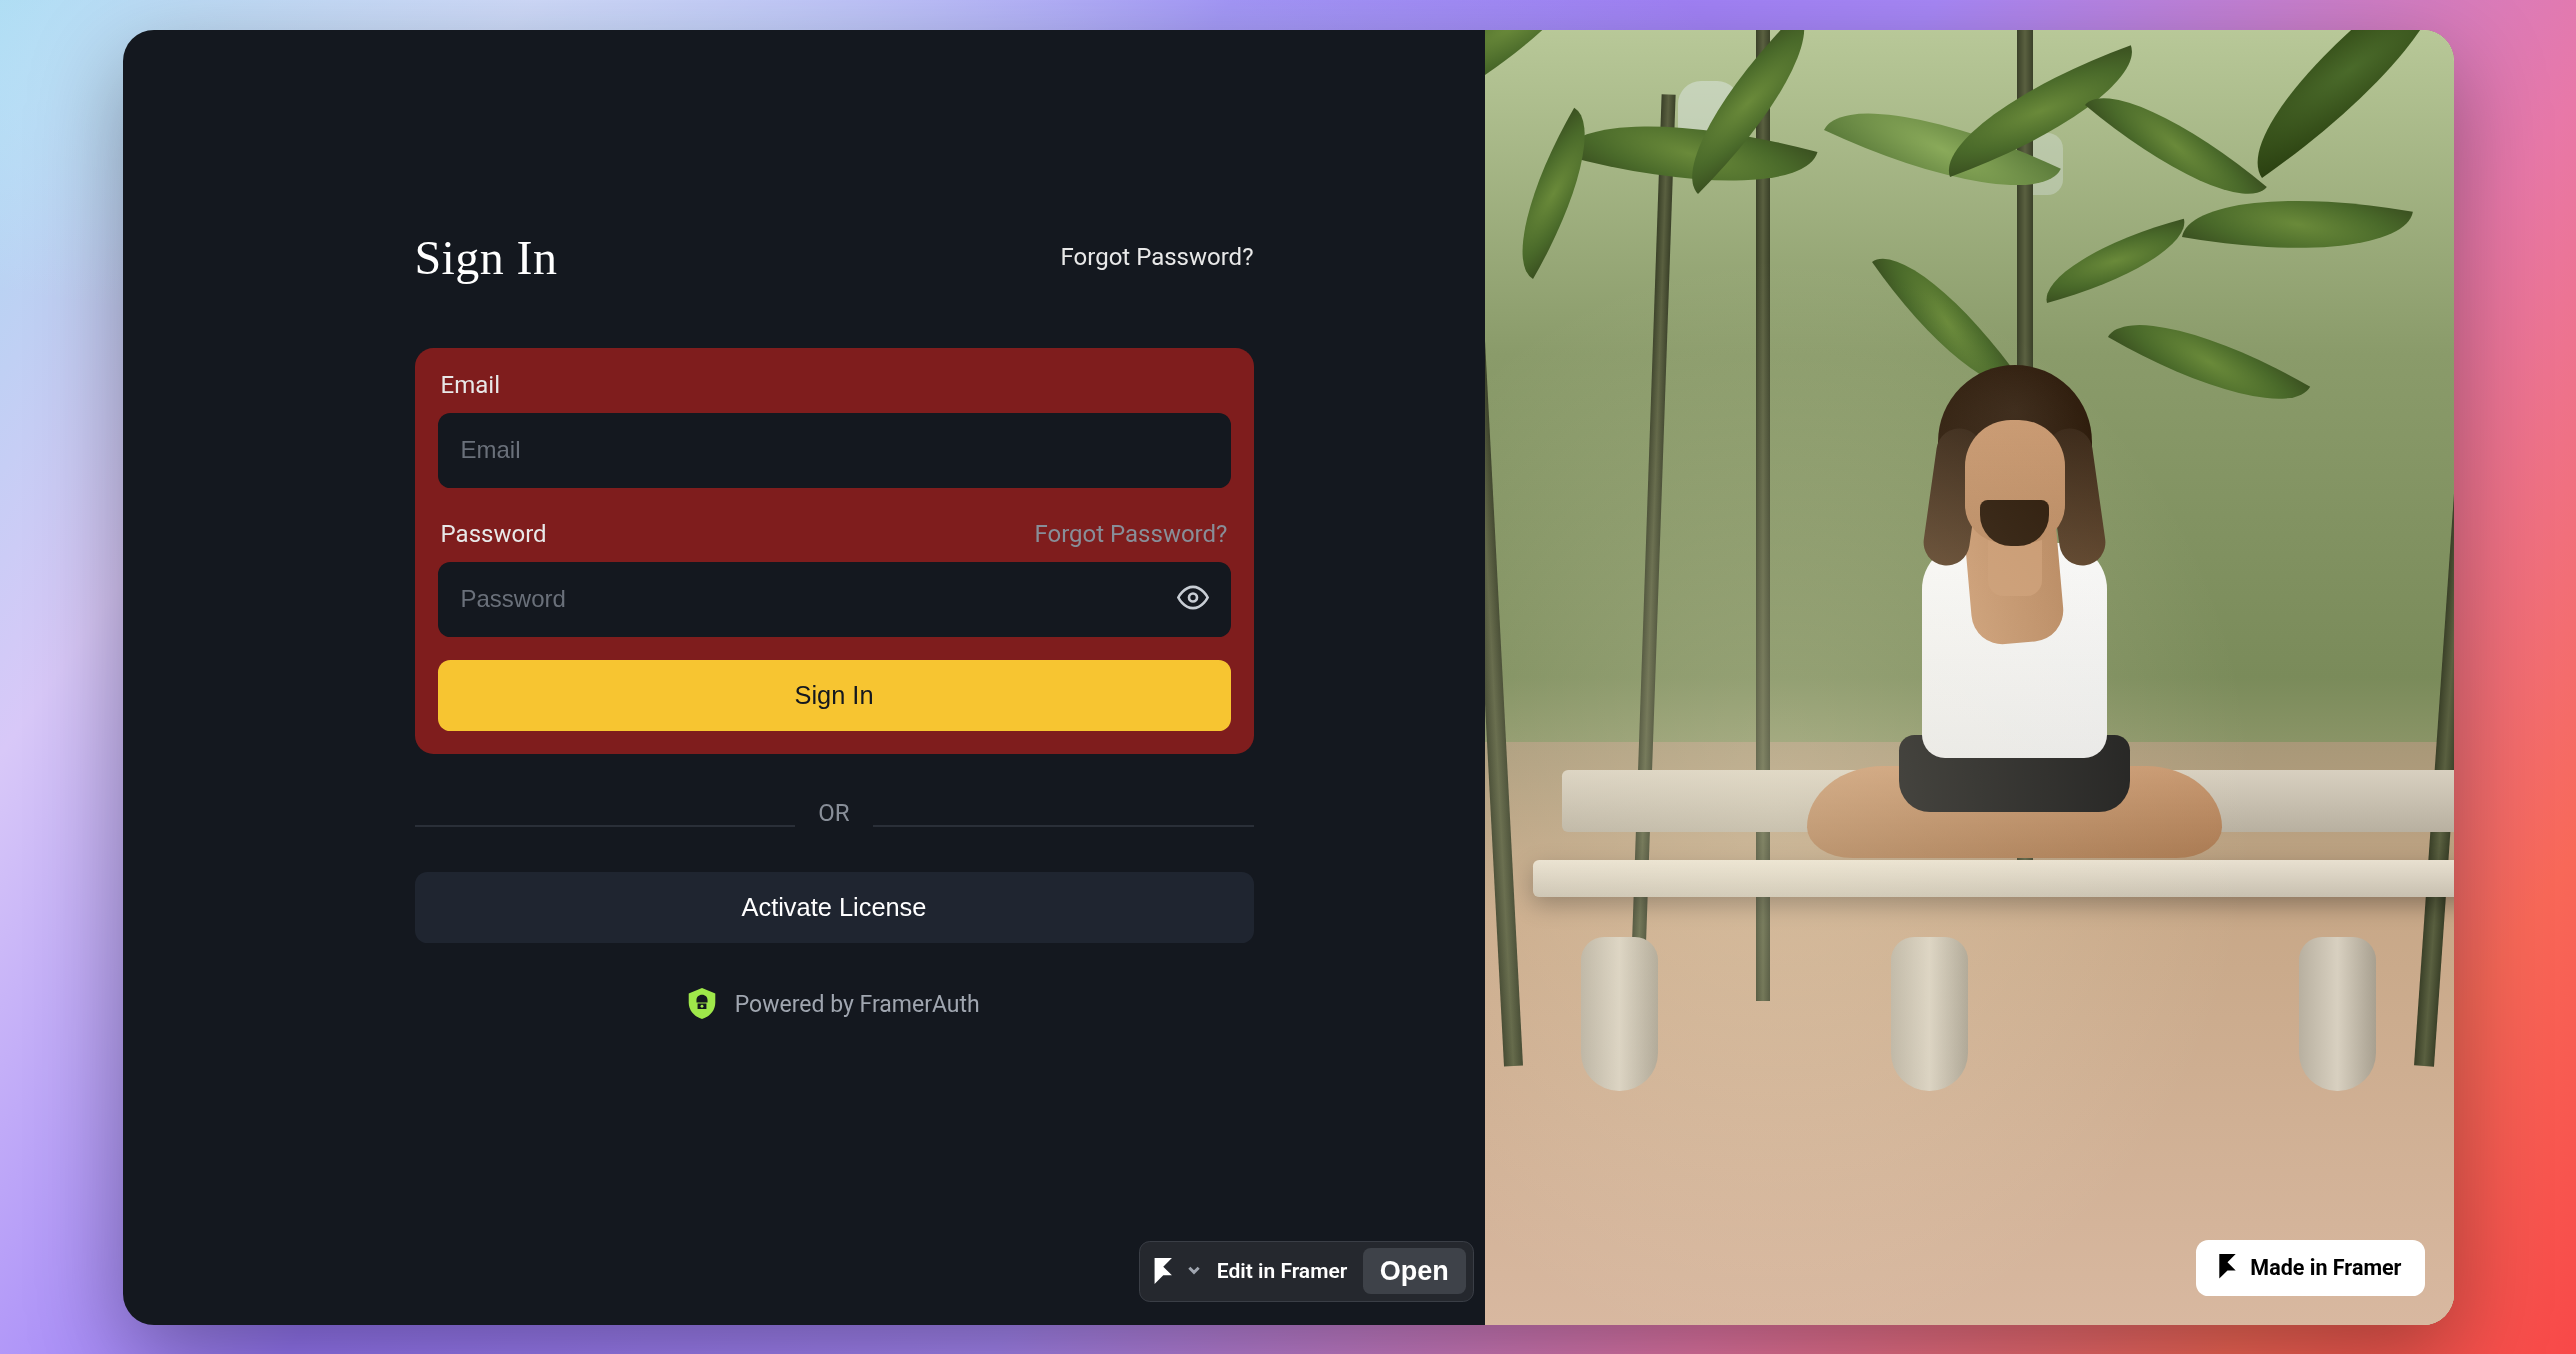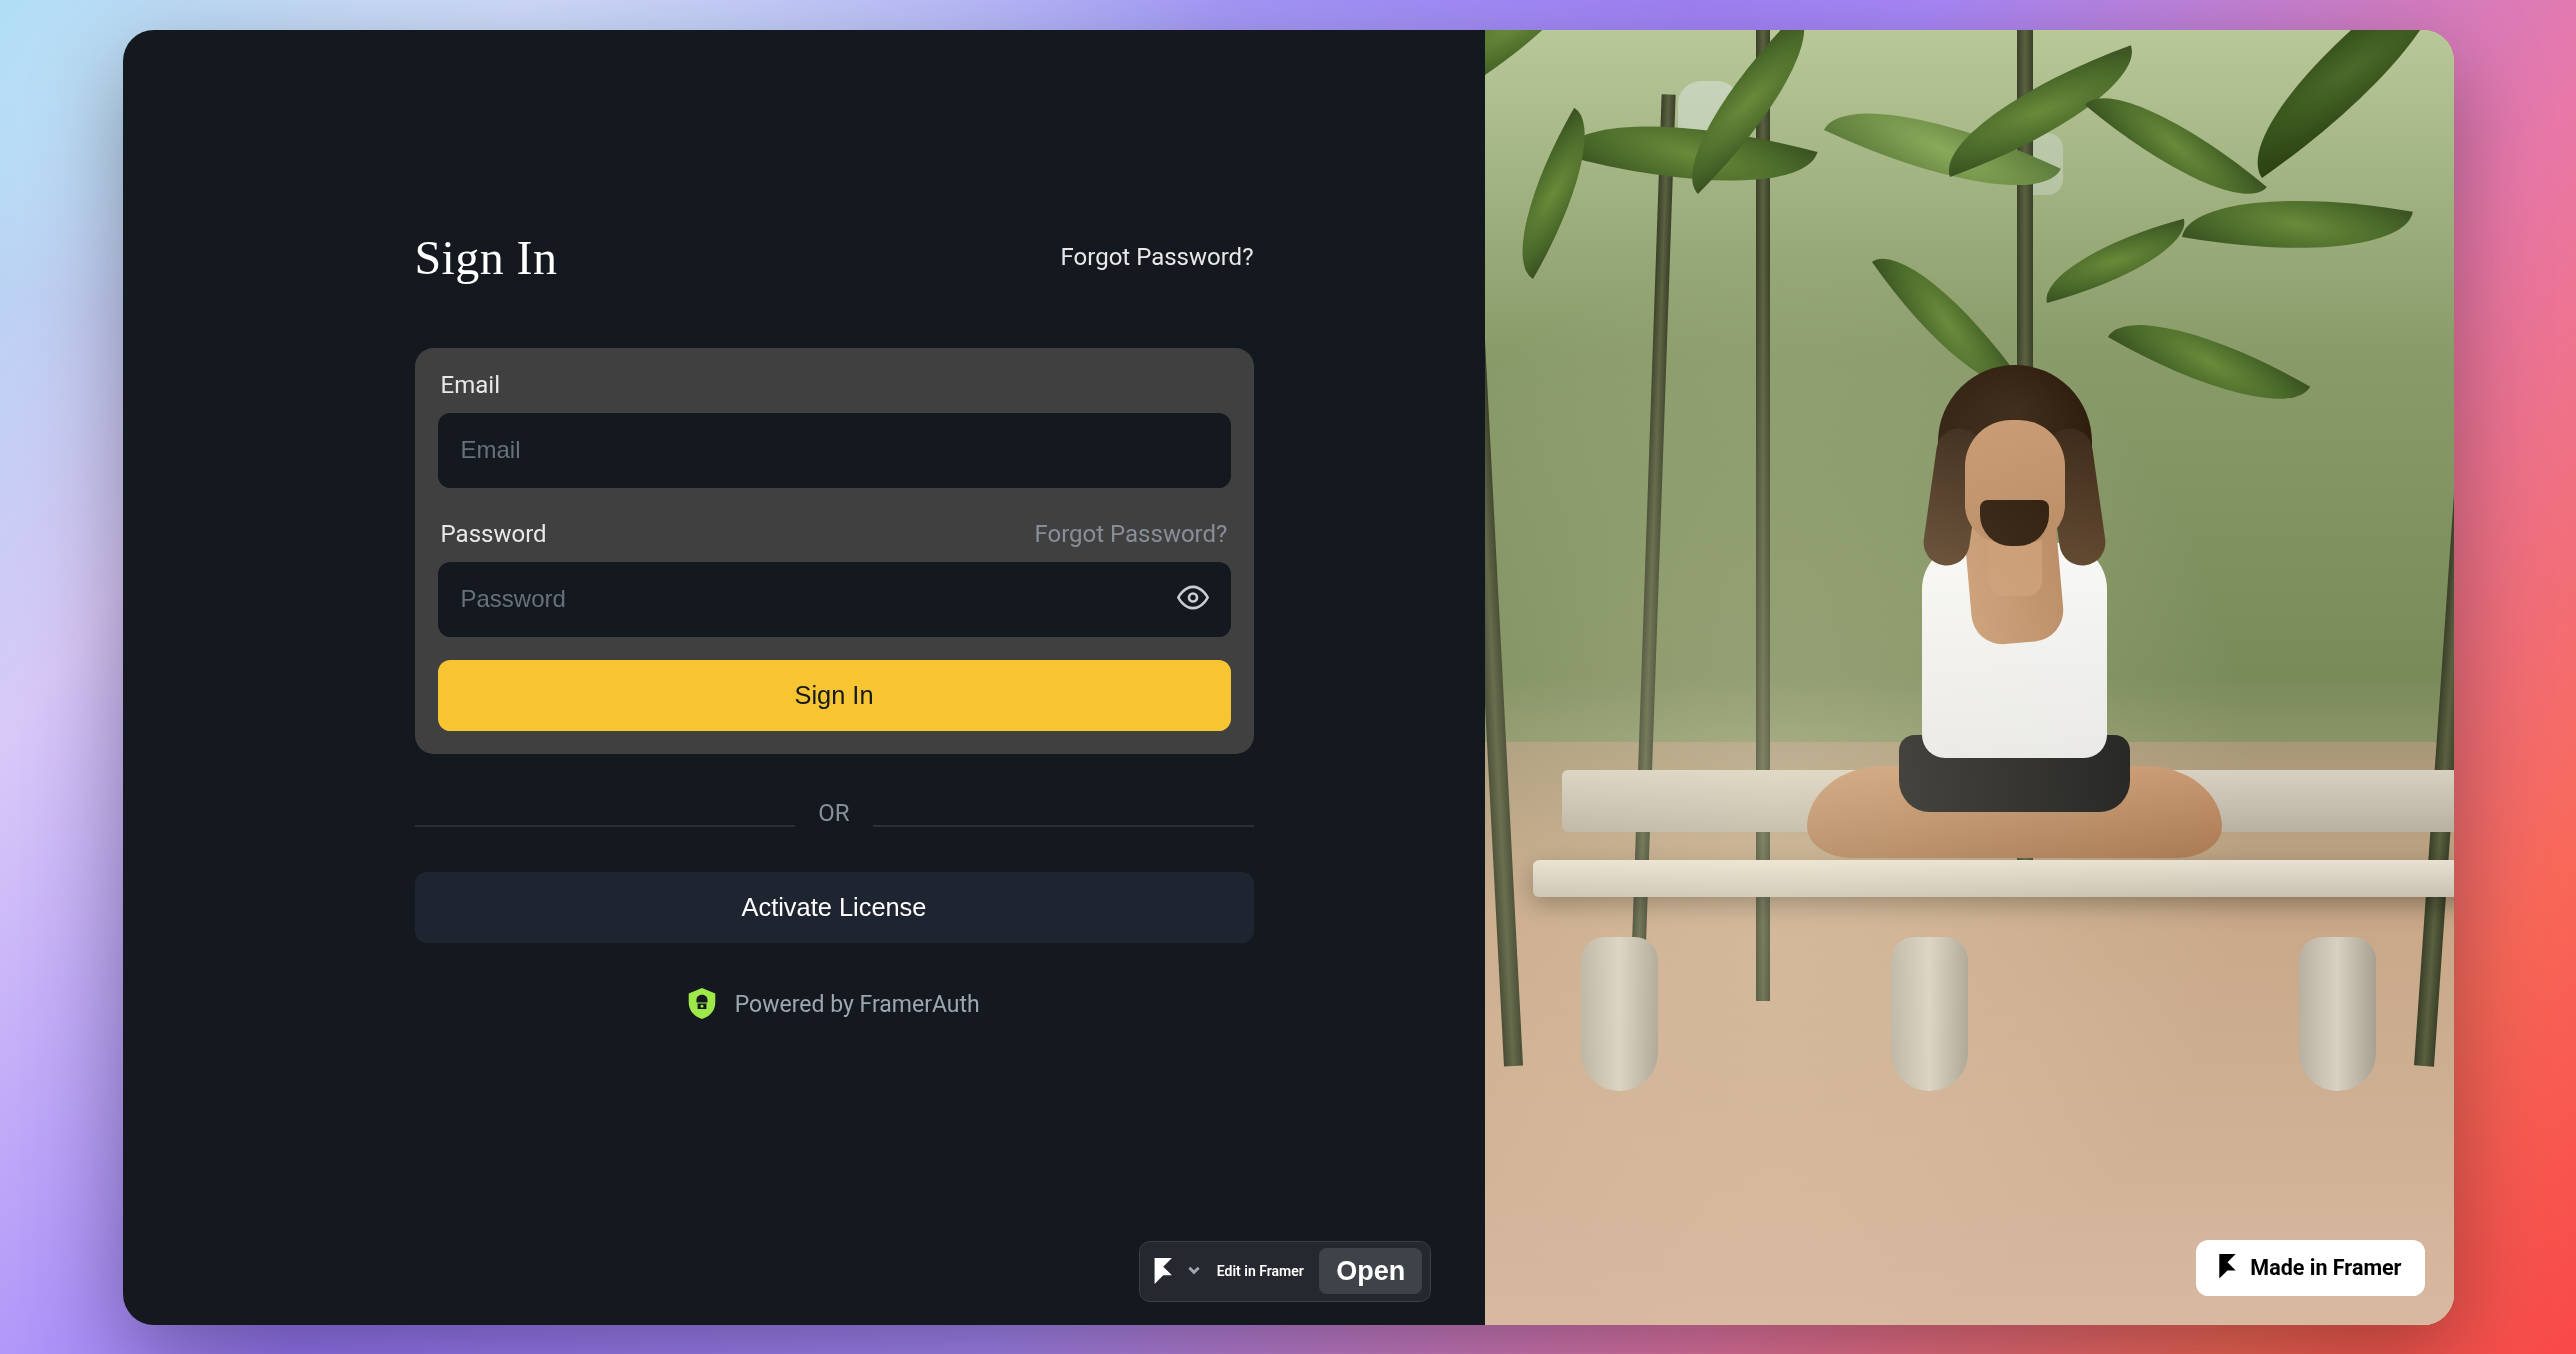--- a/index.html
+++ b/index.html
@@ -280,21 +280,21 @@
       letter-spacing: 0.4px;
     }
 
     .forgot-top {
       font-size: 24px;
       color: #e8e8e8;
       cursor: pointer;
     }
 
     .form-card {
-      background: #404040;
+      background: #7f1d1d;
       border-radius: 18.5px;
       padding: 23px;
     }
 
     .field-group {
       margin-bottom: 0;
     }
 
     .field-label-row {
       display: flex;
@@ -435,21 +435,21 @@
       fill: #ffffff;
     }
     .chevron-small svg {
       width: 14px;
       height: 14px;
       stroke: #a0a6b0;
       fill: none;
       stroke-width: 2.5;
     }
     .edit-text {
-      font-size: 14px;
+      font-size: 21px;
       font-weight: 600;
       color: #ffffff;
     }
     .open-btn {
       background: #3e4249;
       border: none;
       border-radius: 7.7px;
       padding: 7.7px 17px;
       font-size: 27px;
       font-weight: 600;

